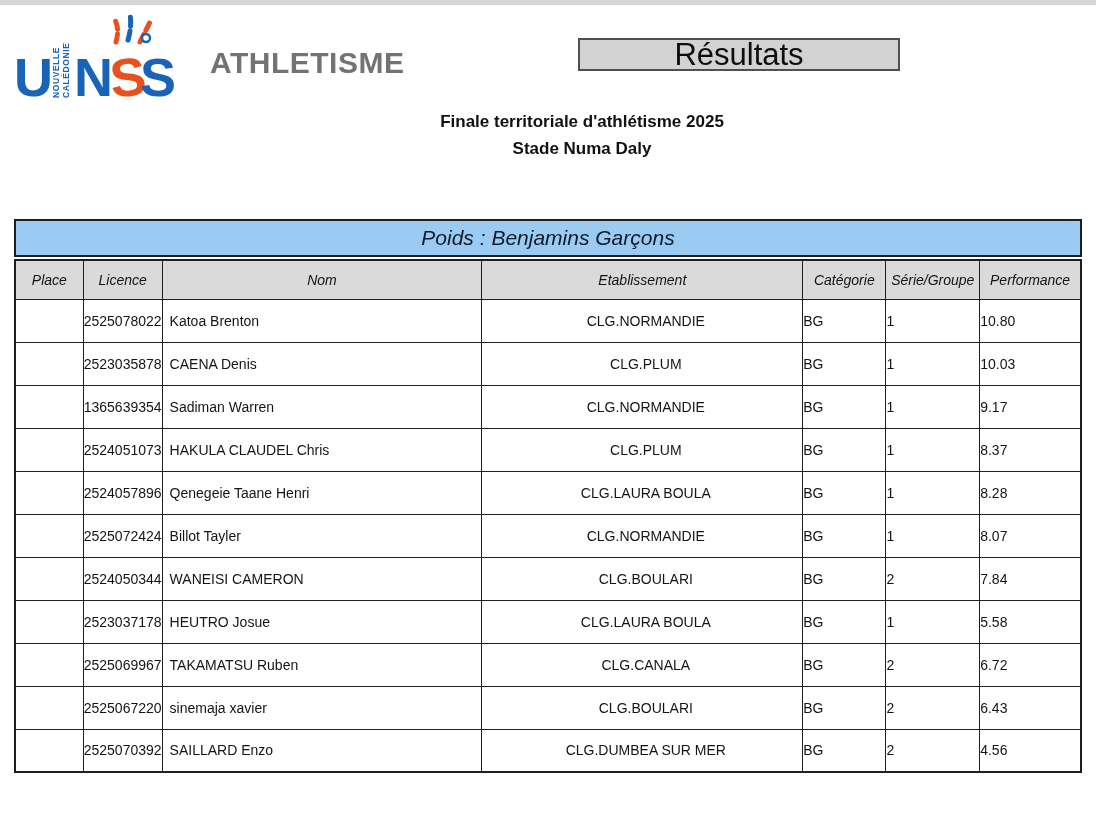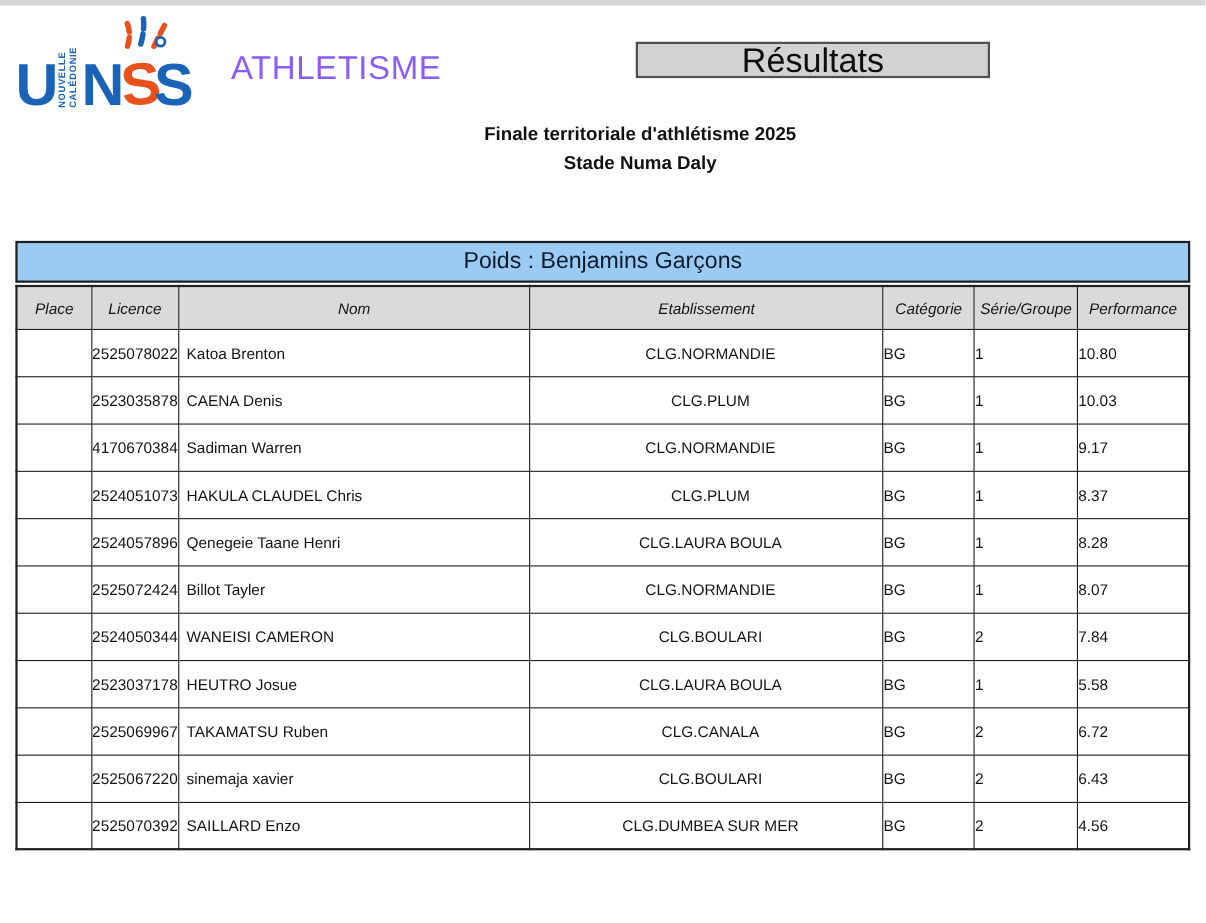--- a/index.html
+++ b/index.html
@@ -39,22 +39,22 @@
     height: 62px;
   }
   .logo .crest {
     position: absolute; left: 92px; top: -2px;
     width: 52px; height: 40px;
   }
 
   
   .sport-title {
     position: absolute; left: 210px; top: 46px;
-    font-size: 30px; font-weight: normal; letter-spacing: 0.5px;
-    color: #8b5cf6;
+    font-size: 30px; font-weight: bold; letter-spacing: 0.5px;
+    color: #737373;
   }
   .results-box {
     position: absolute; left: 578px; top: 38px;
     width: 322px; height: 33px;
     background: #d2d2d2;
     border: 2px solid #4f4f4f;
     display: flex; align-items: center; justify-content: center;
     font-size: 31px; color: #0d0d0d;
   }
   .subtitle {
@@ -70,20 +70,21 @@
     position: absolute; left: 14px; top: 219px;
     width: 1068px;
   }
   .table-title {
     height: 38px;
     background: #9bcbf3;
     border: 2px solid #1f1f1f;
     display: flex; align-items: center; justify-content: center;
     font-size: 21px; color: #0b1b2b;
     margin-bottom: 2px;
+    font-style: italic;
   }
   table.results {
     width: 100%;
     border-collapse: collapse;
     table-layout: fixed;
   }
   table.results th, table.results td {
     border: 1px solid #1f1f1f;
     font-size: 14px; font-weight: normal;
     color: #141414;
@@ -173,21 +174,21 @@
     <td class="c-licence">2523035878</td>
     <td class="c-nom">CAENA Denis</td>
     <td class="c-etab">CLG.PLUM</td>
     <td class="c-cat">BG</td>
     <td class="c-serie">1</td>
     <td class="c-perf">10.03</td>
   </tr>
 
   <tr>
     <td class="c-place"></td>
-    <td class="c-licence">4170670384</td>
+    <td class="c-licence">1365639354</td>
     <td class="c-nom">Sadiman Warren</td>
     <td class="c-etab">CLG.NORMANDIE</td>
     <td class="c-cat">BG</td>
     <td class="c-serie">1</td>
     <td class="c-perf">9.17</td>
   </tr>
 
 
   <tr>
     <td class="c-place"></td>

